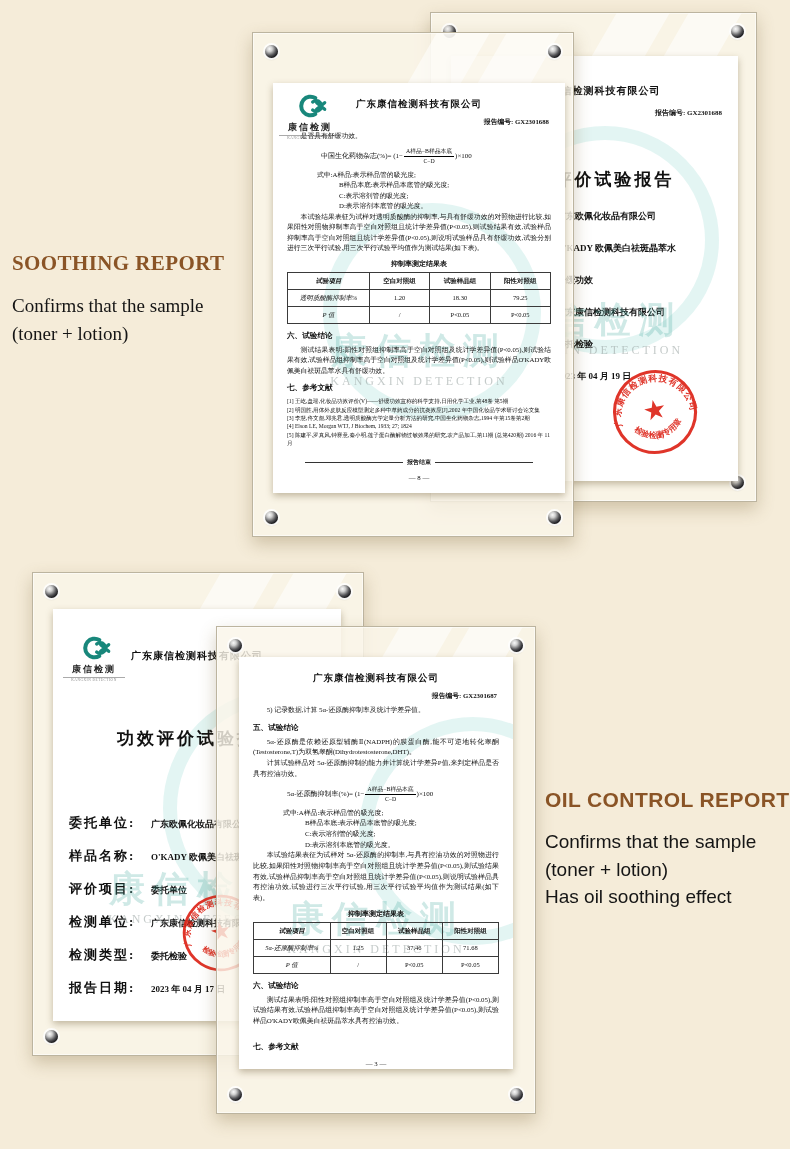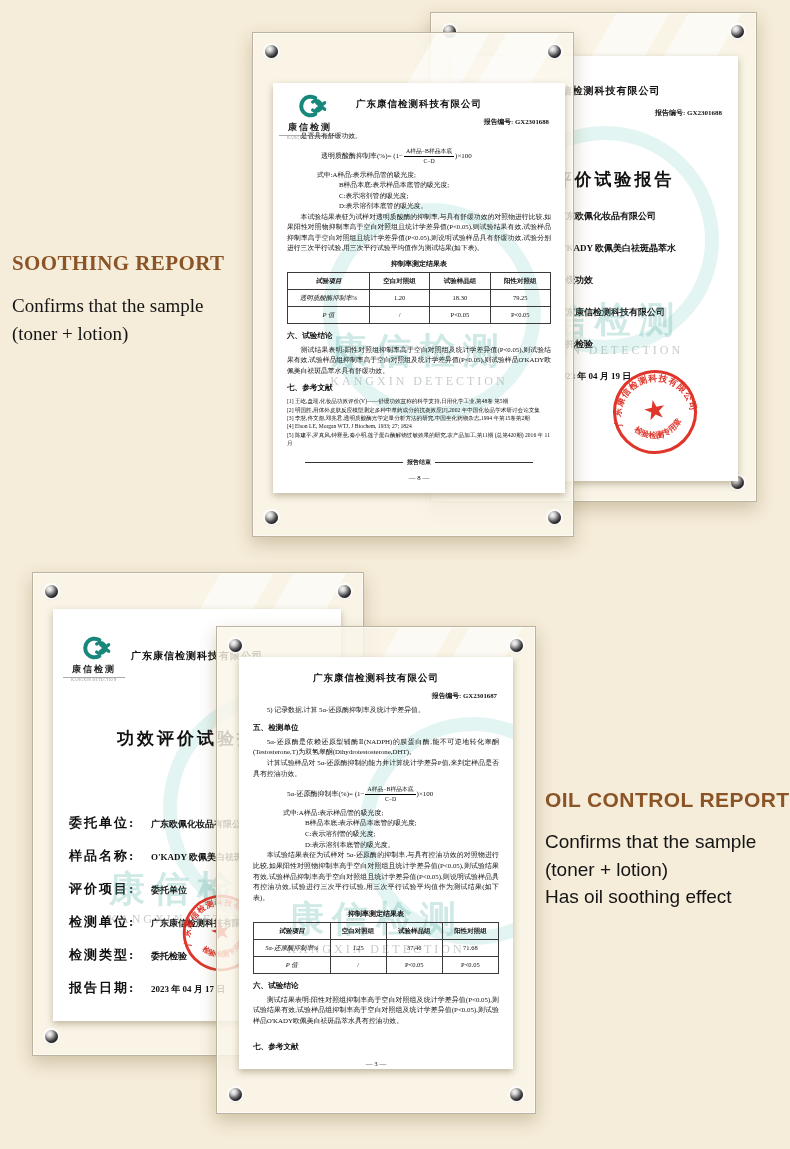--- a/index.html
+++ b/index.html
@@ -198,21 +198,21 @@
         <div class="wm-en">KANGXIN DETECTION</div>
       </div>
       <div class="doc-body">
         <div class="doc-company">广东康信检测科技有限公司</div>
         <div class="doc-reportno">
           <span>报告编号:</span>
           <span>GX2301688</span>
         </div>
         <div class="indent">是否具有舒缓功效。</div>
         <div class="formula-line">
-          <span>透明质酸酶抑制率(%)=</span>
+          <span>中国生化药物杂志(%)=</span>
           <span>(1−</span><span class="frac">
               <span class="fnum">A样品−B样品本底</span>
               <span class="fden">C−D</span>
             </span><span>)×100</span>
         </div>
         <div class="where">
           <div>式中:A样品:表示样品管的吸光度;</div>
           <div>B样品本底:表示样品本底管的吸光度;</div>
           <div>C:表示溶剂管的吸光度;</div>
           <div>D:表示溶剂本底管的吸光度。</div>
@@ -338,21 +338,21 @@
         <div class="wm-cn">康信检测</div>
         <div class="wm-en">KANGXIN DETECTION</div>
       </div>
       <div class="doc-body">
         <div class="doc-company">广东康信检测科技有限公司</div>
         <div class="doc-reportno">
           <span>报告编号:</span>
           <span>GX2301687</span>
         </div>
         <div class="indent">5) 记录数据,计算 5α-还原酶抑制率及统计学差异值。</div>
-        <div class="sec-heading">五、检测单位</div>
+        <div class="sec-heading">五、试验结论</div>
         <div class="indent">5α-还原酶是依赖还原型辅酶Ⅱ(NADPH)的膜蛋白酶,能不可逆地转化睾酮(Testosterone,T)为双氢睾酮(Dihydrotestosterone,DHT)。</div>
         <div class="indent">计算试验样品对 5α-还原酶抑制的能力并计算统计学差异P值,来判定样品是否具有控油功效。</div>
         <div class="formula-line">
           <span>5α-还原酶抑制率(%)=</span>
           <span>(1−</span><span class="frac">
               <span class="fnum">A样品−B样品本底</span>
               <span class="fden">C−D</span>
             </span><span>)×100</span>
         </div>
         <div class="where">

